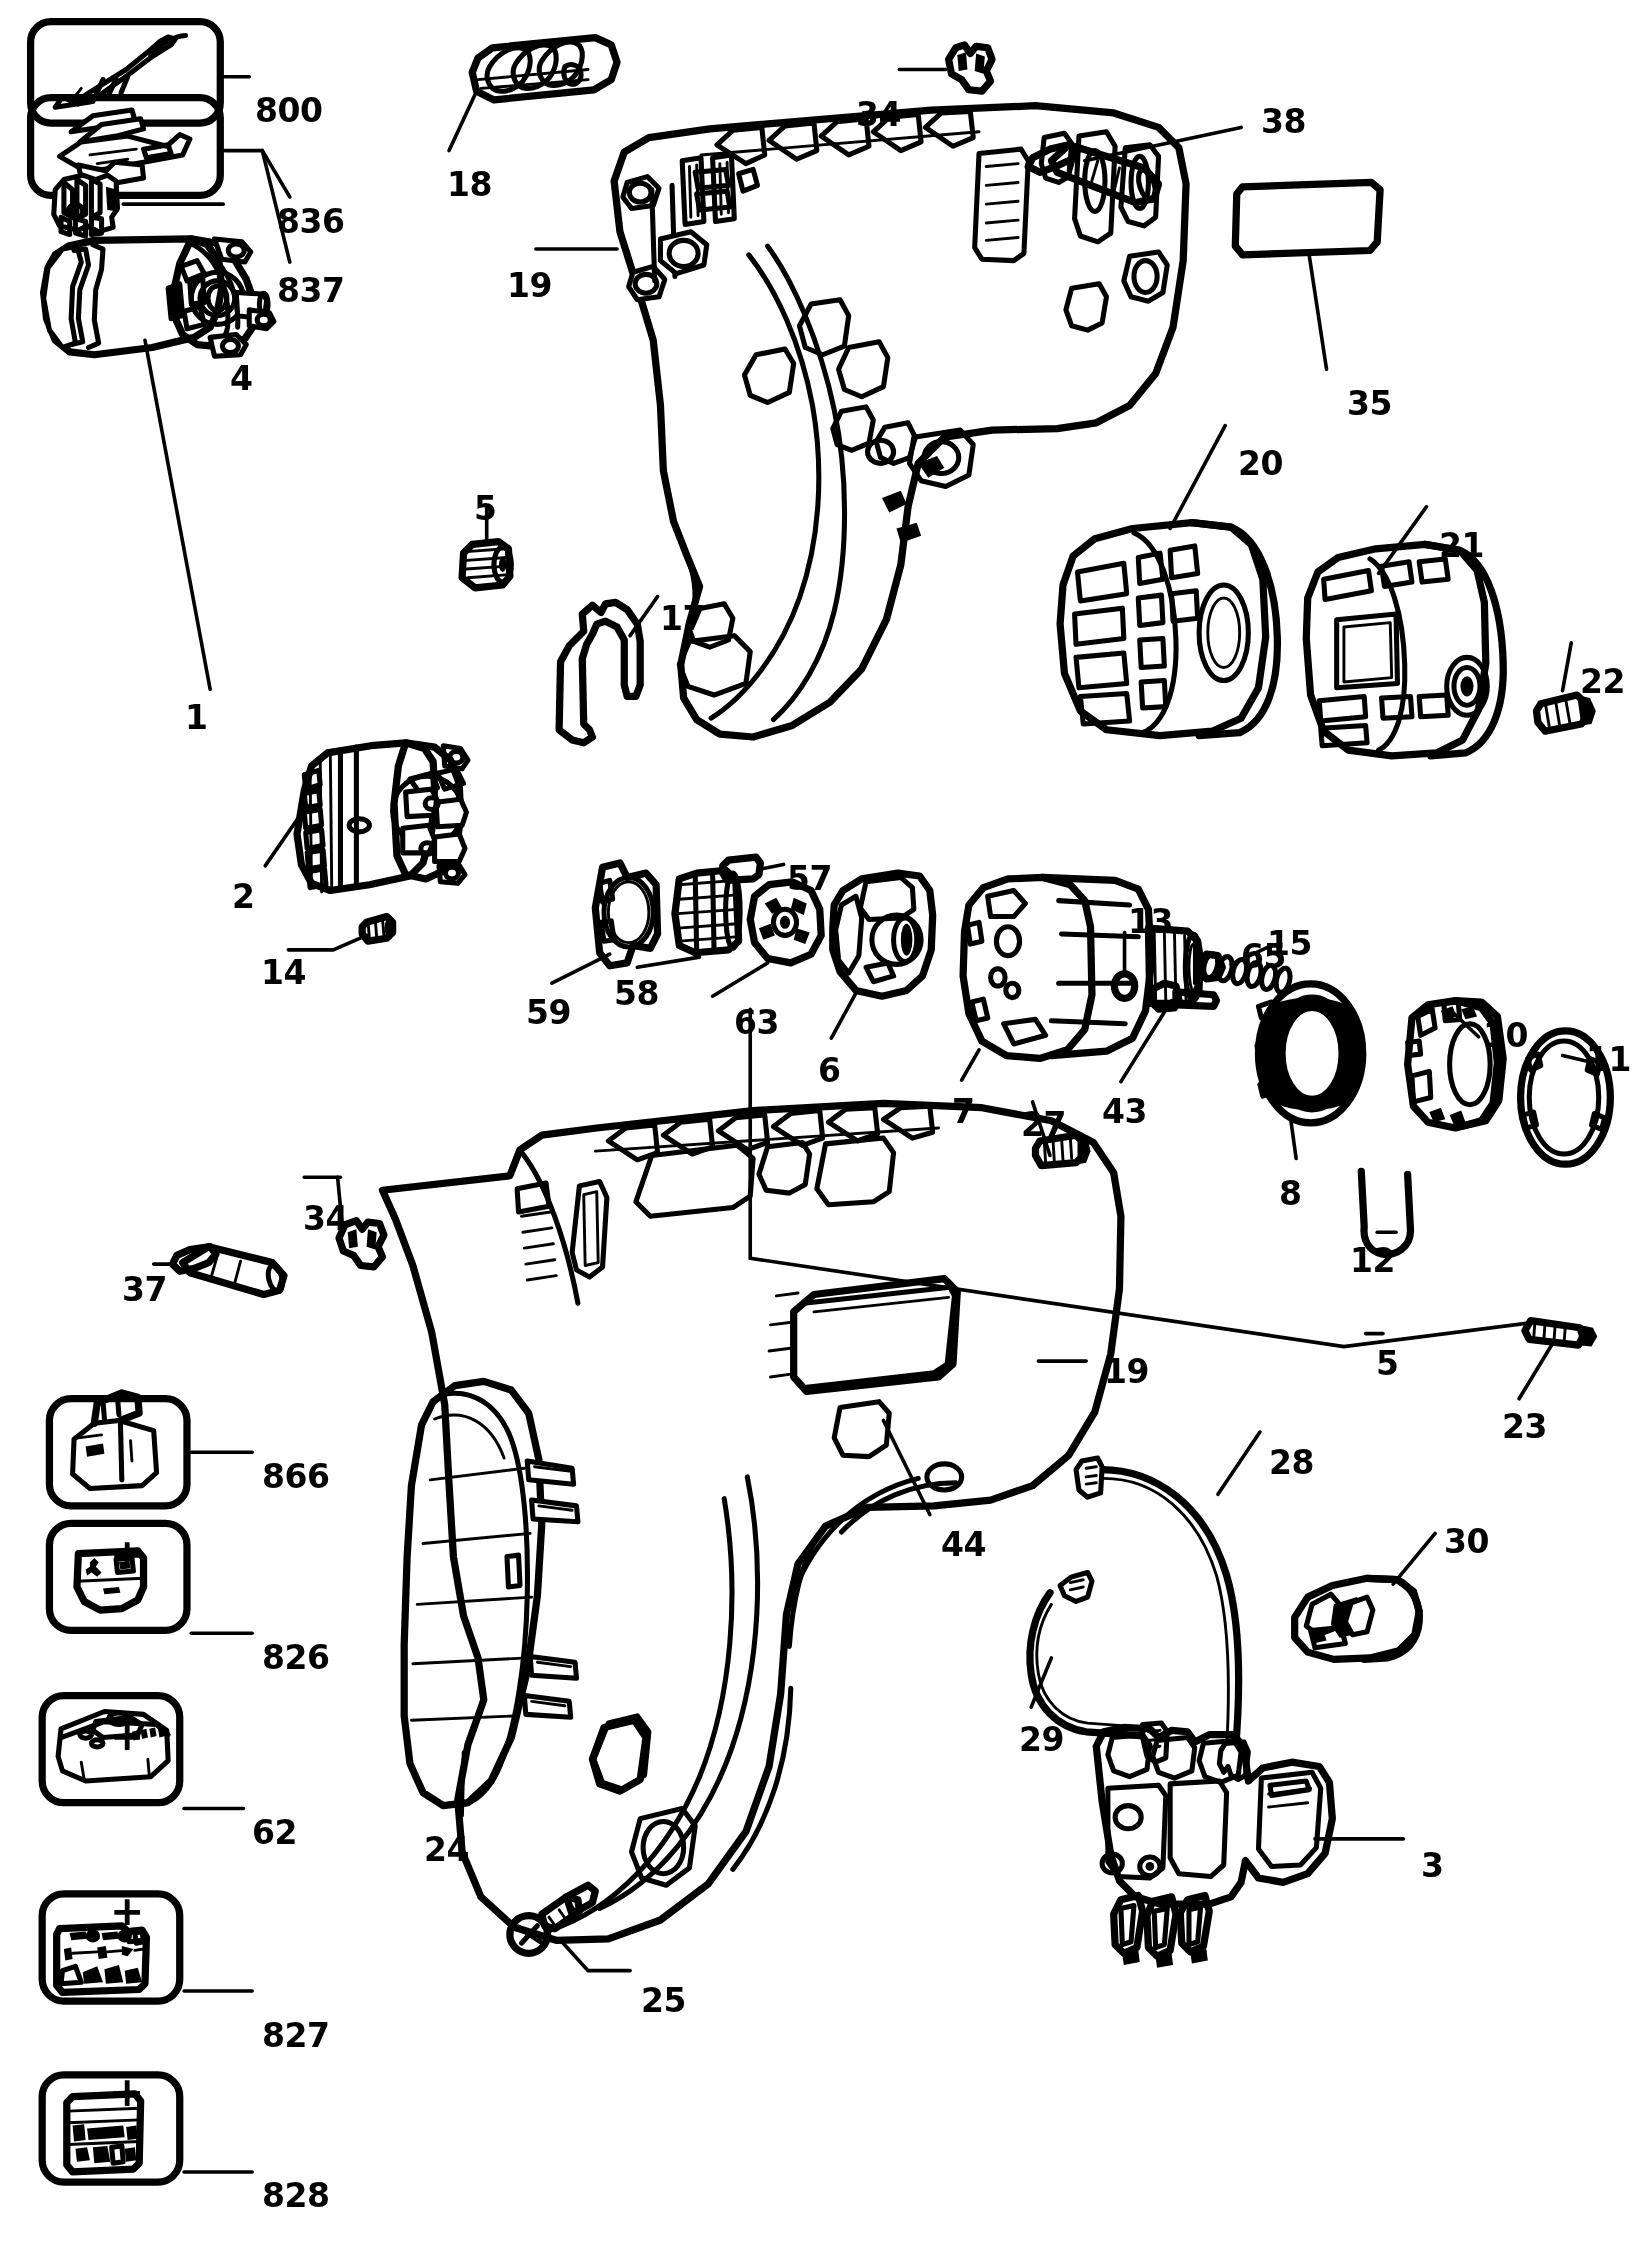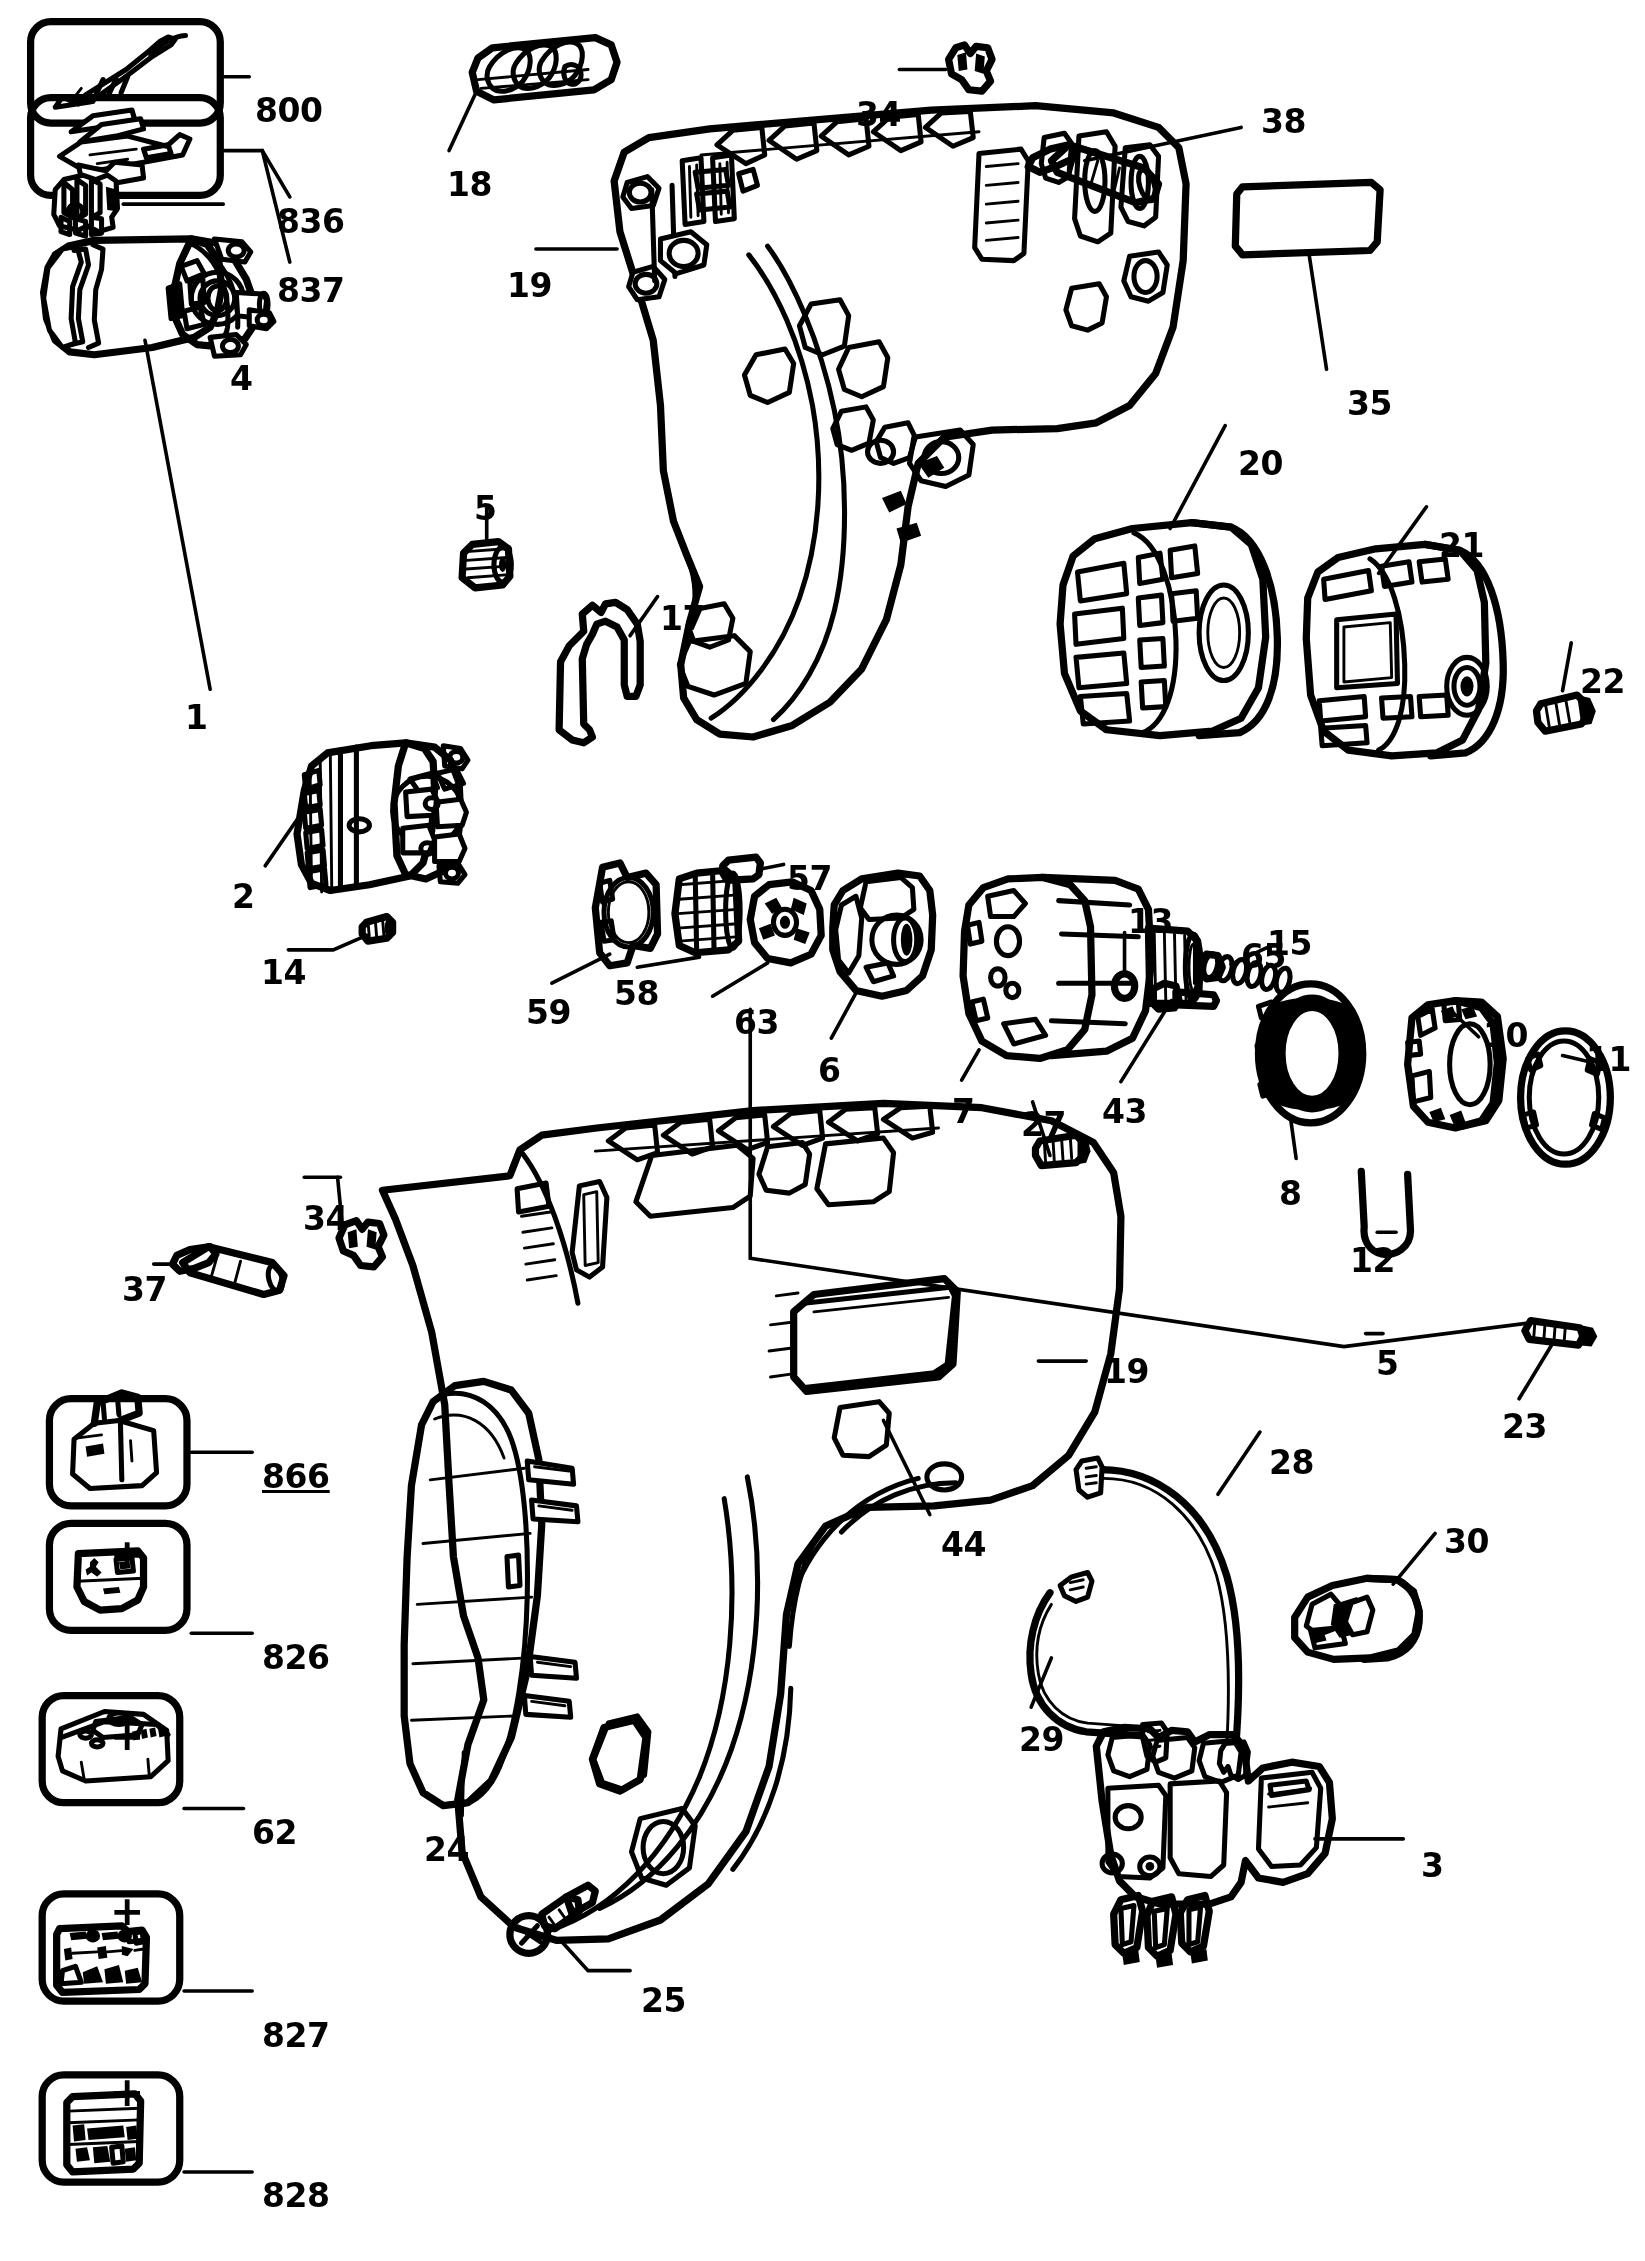--- a/index.html
+++ b/index.html
@@ -712,21 +712,21 @@
       <div class="callout c-lg" style="left: 303px; top: 1202px;">34</div>
       <div class="callout c-lg" style="left: 122px; top: 1273px;">37</div>
       <div class="callout c-lg" style="left: 1104px; top: 1355px;">19</div>
       <div class="callout c-lg" style="left: 941px; top: 1528px;">44</div>
       <div class="callout c-lg" style="left: 424px; top: 1833px;">24</div>
       <div class="callout c-lg" style="left: 641px; top: 1984px;">25</div>
       <div class="callout c-lg" style="left: 1269px; top: 1446px;">28</div>
       <div class="callout c-lg" style="left: 1019px; top: 1723px;">29</div>
       <div class="callout c-lg" style="left: 1444px; top: 1525px;">30</div>
       <div class="callout c-lg" style="left: 1421px; top: 1849px;">3</div>
-      <div class="callout c-lg" style="left: 262px; top: 1460px; text-decoration: underline;">866</div>
+      <div class="callout c-lg" style="left: 262px; top: 1460px;">866</div>
       <div class="callout c-lg" style="left: 262px; top: 1641px;">826</div>
       <div class="callout c-lg" style="left: 252px; top: 1816px;">62</div>
       <div class="callout c-lg" style="left: 262px; top: 1999px; margin-top: 20px;">827</div>
       <div class="callout c-lg" style="left: 262px; top: 2179px;">828</div>
     </div>
   <div id="plus-layer">
       <div class="plus" style="left: 110px; top: 1534px;">+</div>
       <div class="plus" style="left: 110px; top: 1716px;">+</div>
       <div class="plus" style="left: 110px; top: 1891px;">+</div>
       <div class="plus" style="left: 110px; top: 2072px;">+</div>

